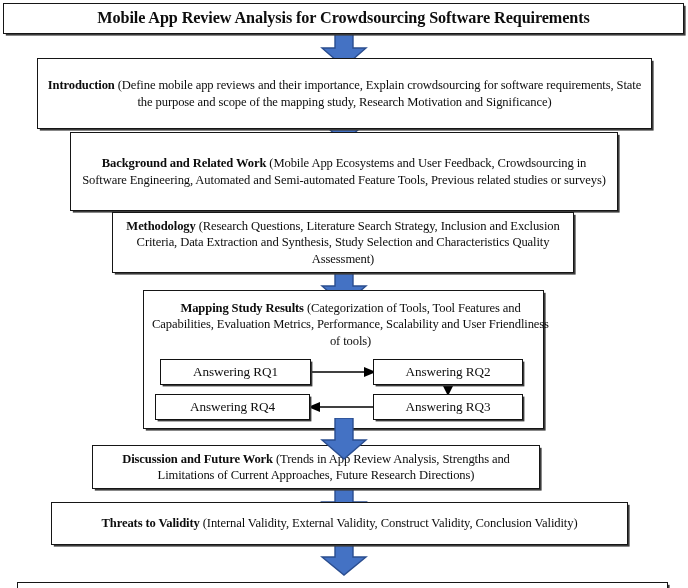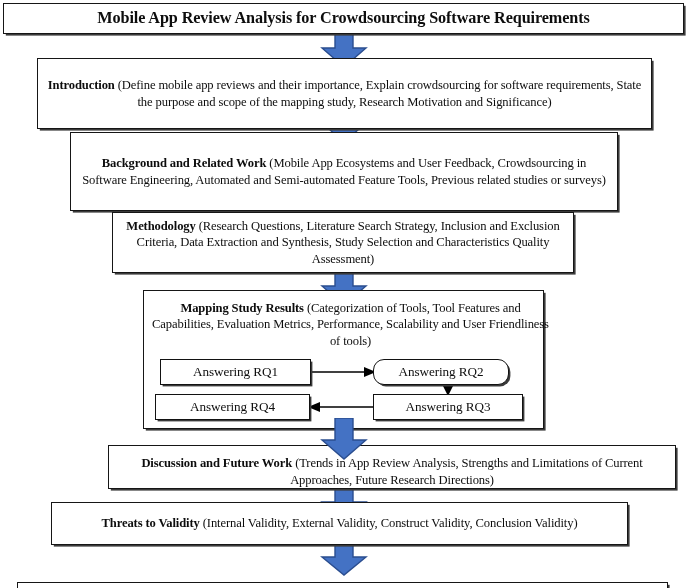--- a/index.html
+++ b/index.html
@@ -68,25 +68,25 @@
     border: 1.5px solid #121212;
     box-shadow: 2px 2px 0 -0.6px #3a3a3a;
     display: flex;
     align-items: center;
     justify-content: center;
     font-size: 13.2px;
     z-index: 5;
     letter-spacing: -0.1px;
   }
   #n-rq1 { left: 160px; top: 359px; width: 151px; height: 26px; }
-  #n-rq2 { left: 373px; top: 359px; width: 136px; height: 26px; border-radius: 11px; }
+  #n-rq2 { left: 373px; top: 359px; width: 150px; height: 26px; }
   #n-rq4 { left: 155px; top: 394px; width: 155px; height: 26px; }
   #n-rq3 { left: 373px; top: 394px; width: 150px; height: 26px; }
   
-  #n-discussion { left: 108px; top: 445px; width: 568px; height: 44px; align-items: flex-end; }
+  #n-discussion { left: 92px; top: 445px; width: 448px; height: 44px; }
   
   #n-threats { left: 51px; top: 502px; width: 577px; height: 43px; }
   
   #n-conclusion { left: 17px; top: 582px; width: 651px; height: 29px; }
   #n-conclusion .txt { font-weight: bold; font-size: 13.4px; }
 
   
   .varrow {
     position: absolute;
     z-index: 1;

